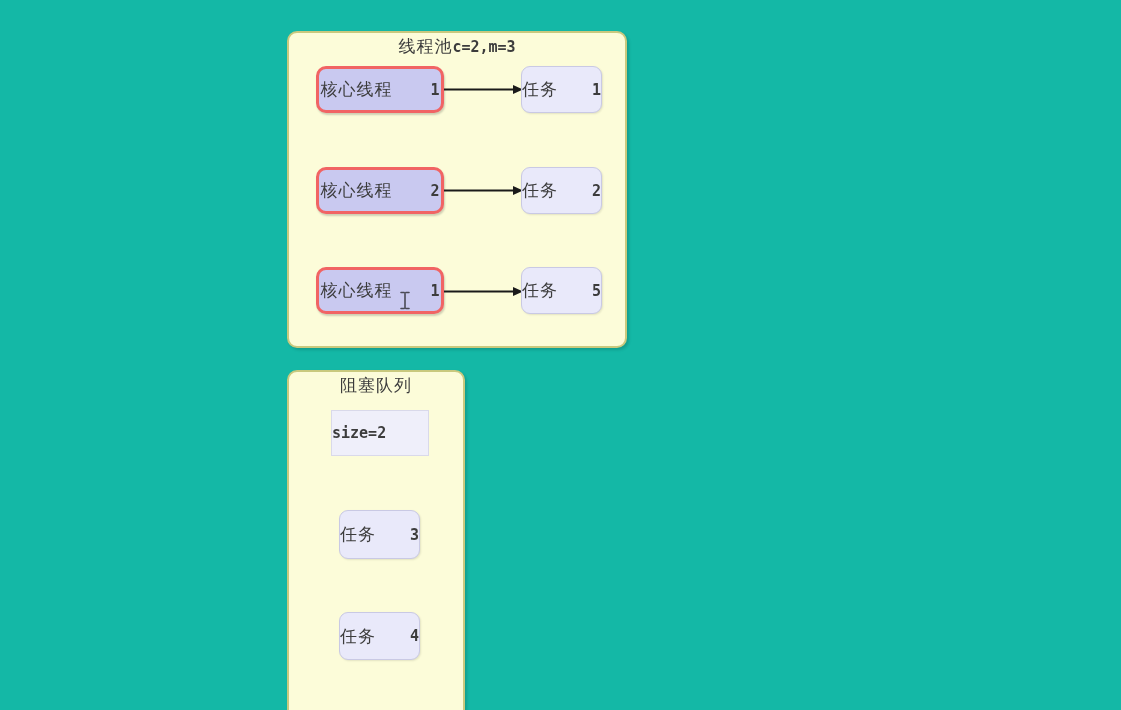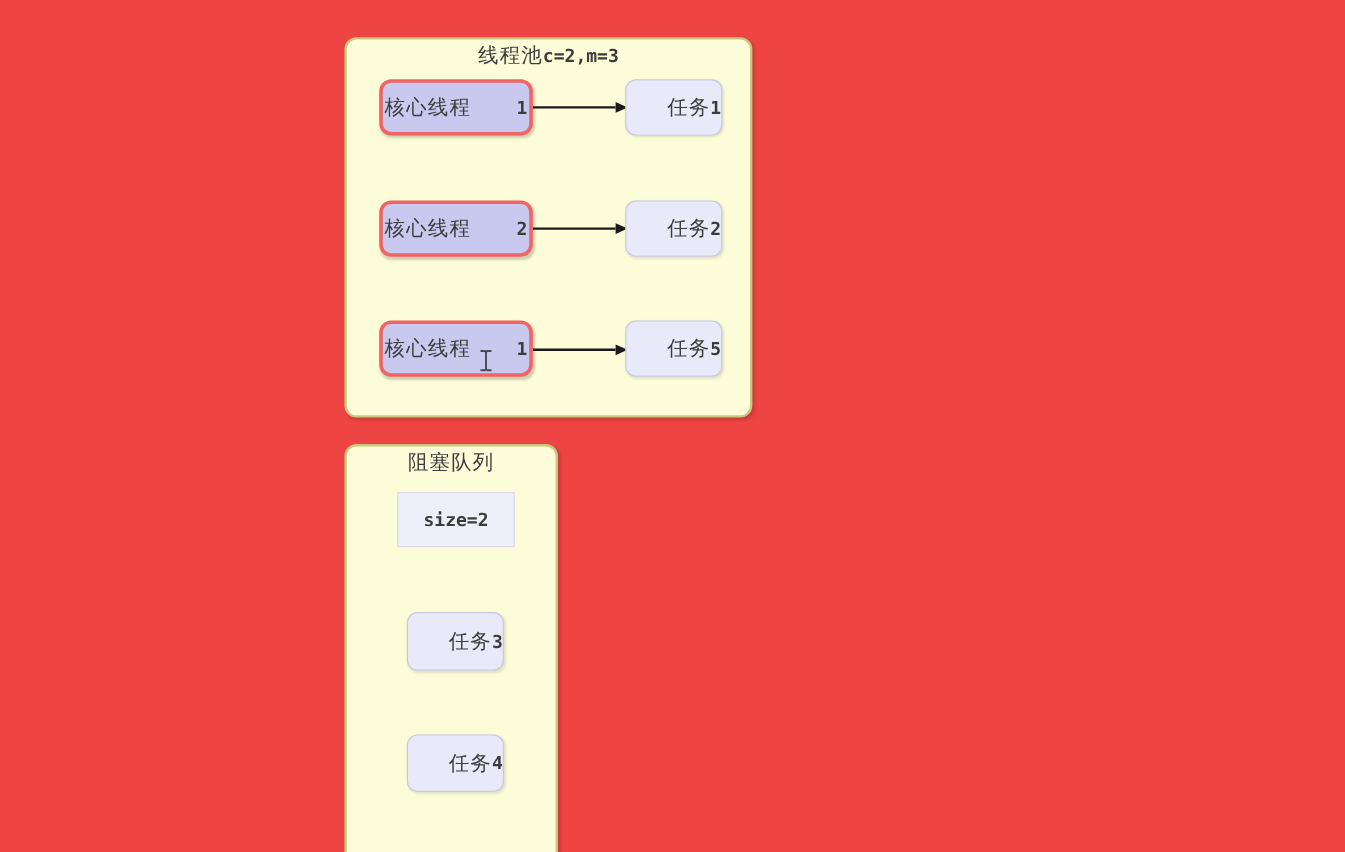--- a/index.html
+++ b/index.html
@@ -1,19 +1,19 @@
 <!DOCTYPE html>
 <html><head>
 <meta charset="utf-8">
 <style>
   * { margin: 0; padding: 0; box-sizing: border-box; }
   html, body { width: 1121px; height: 710px; background: #ffffff; overflow: hidden; }
   body { font-family: "DejaVu Serif", serif; color: #3c3c3c; }
 
-  .canvas { position: relative; width: 1121px; height: 710px; background: #ef4444; }
+  .canvas { position: relative; width: 1121px; height: 710px; background: #14b8a6; }
 
   
   .group-box {
     position: absolute;
     background: #fcfcd9;
     border: 2px solid #c9c97e;
     border-radius: 10px;
     box-shadow: 2px 2px 3px rgba(0,0,0,0.15);
   }
   .pool  { left: 287px; top: 31px;  width: 340px; height: 317px; }
@@ -44,21 +44,21 @@
     font-size: 17px; letter-spacing: 1px; gap: 38px;
   }
   
   .task-box {
     position: absolute;
     width: 81px; height: 47px;
     background: #e9e9fa;
     border: 1px solid #c9c9e4;
     border-radius: 9px;
     box-shadow: 1px 1px 2px rgba(0,0,0,0.10);
-    display: flex; align-items: center; justify-content: flex-end;
+    display: flex; align-items: center; justify-content: space-between;
     font-size: 17px; letter-spacing: 1px;
   }
   .pool .task-box { left: 232px; }
 
   .row1 { top: 33px; }
   .row2 { top: 134px; }
   .row3 { top: 234px; }
 
   .arrow {
     position: absolute;
@@ -69,21 +69,21 @@
   .arrow.a2 { top: 151px; }
   .arrow.a3 { top: 252px; }
 
   
   .size-box {
     position: absolute;
     left: 42px; top: 38px;
     width: 98px; height: 46px;
     background: #efeffa;
     border: 1px solid #d9d9ea;
-    display: flex; align-items: center; justify-content: center;
+    display: flex; align-items: center; justify-content: flex-start;
     font-size: 16px;
   }
   .queue-task { left: 50px; }
   .qt1 { top: 138px; height: 49px; }
   .qt2 { top: 240px; height: 48px; }
 
   .cursor {
     position: absolute;
     left: 399px; top: 291px;
     width: 12px; height: 19px;

